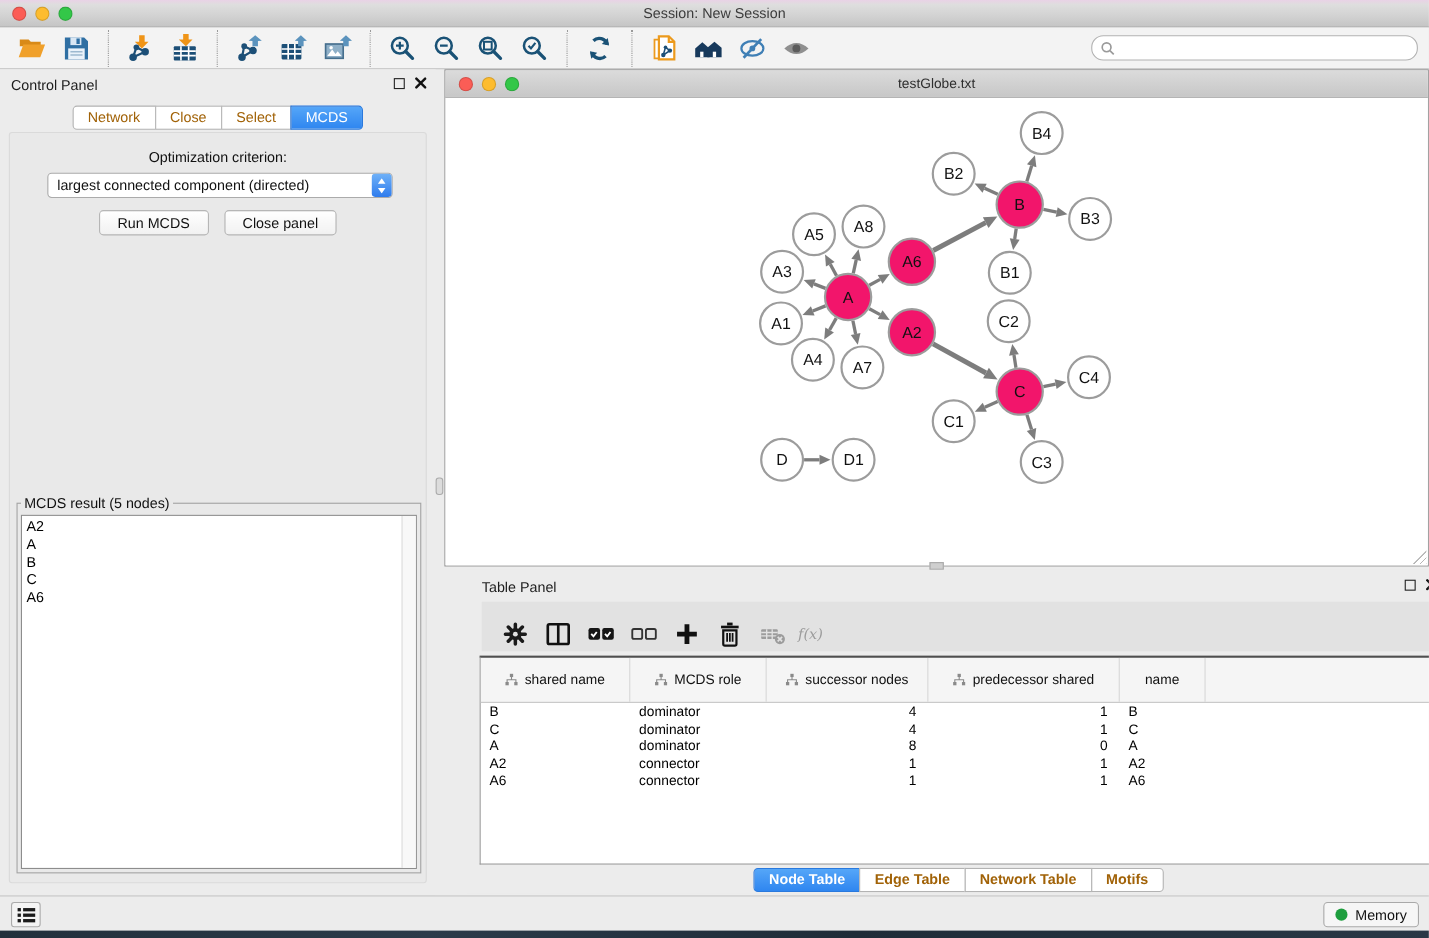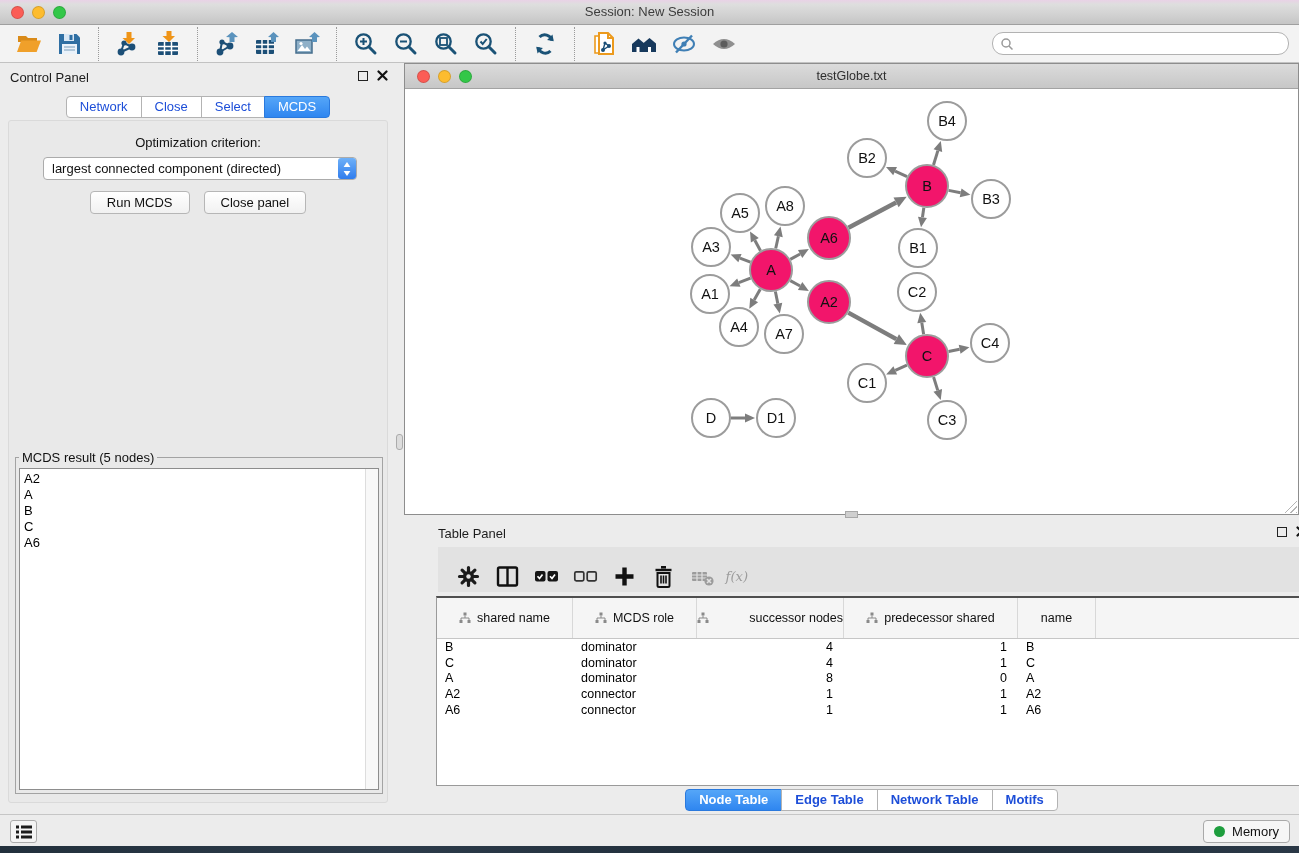--- a/index.html
+++ b/index.html
@@ -32,21 +32,21 @@
 
   
   .control-panel{position:absolute;left:0;top:63px;width:396px;height:751px;background:#ececec;}
   .cp-head{position:relative;height:28px;}
   .cp-title{position:absolute;left:10px;top:7px;font-size:13px;color:#1d1d1d;}
   .panel-icons{position:absolute;right:8px;top:7px;display:flex;gap:9px;align-items:center;}
   .float-icon{width:10px;height:10px;border:1.6px solid #222;display:inline-block;}
   .close-x{width:11px;height:11px;display:inline-block;}
   .seg-tabs{position:absolute;left:0;right:0;top:33px;display:flex;justify-content:center;}
   .seg-tab{height:22px;line-height:20px;padding:0 13px;background:#fff;border:1px solid #b3b3b3;
-    font-size:13px;color:#1d4ed8;cursor:pointer;margin-left:-1px;}
+    font-size:13px;color:#a16207;cursor:pointer;margin-left:-1px;}
   .seg-tab:first-child{border-radius:4px 0 0 4px;margin-left:0;}
   .seg-tab:last-child{border-radius:0 4px 4px 0;}
   .seg-tab.active{background:linear-gradient(180deg,var(--accent-hi),var(--accent));color:#fff;border-color:#2a79dd;}
   .cp-body{position:absolute;left:8px;right:8px;top:57px;height:683px;background:#e9e9e9;
     border:1px solid #dadada;border-radius:3px;}
   .opt-label{position:absolute;left:0;right:0;top:14px;text-align:center;font-size:13px;color:#111;}
   .dropdown{position:absolute;left:34px;top:36px;width:314px;height:23px;background:#fff;border:1px solid #ababab;
     border-radius:4px;display:flex;align-items:center;cursor:pointer;}
   .dropdown .dd-text{flex:1;padding-left:8px;font-size:13px;color:#111;white-space:nowrap;overflow:hidden;}
   .dd-spin{width:18px;height:21px;margin-right:0px;border-radius:3px;background:linear-gradient(180deg,#6fb1f8,#2f7ced);
@@ -589,21 +589,21 @@
         </div>
         <div class="th" style="width: 124px;">
           <svg width="12" height="12" viewBox="0 0 12 12">
             <rect x="4.5" y="0.5" width="3" height="3" fill="#8a8a8a"></rect>
             <rect x="0.5" y="8" width="3" height="3" fill="#8a8a8a"></rect>
             <rect x="8.5" y="8" width="3" height="3" fill="#8a8a8a"></rect>
             <path d="M6 3.5V6M2 8V6h8v2" stroke="#8a8a8a" fill="none"></path>
           </svg>
           <span>MCDS role</span>
         </div>
-        <div class="th" style="width: 147px; justify-content: space-between;">
+        <div class="th" style="width: 147px;">
           <svg width="12" height="12" viewBox="0 0 12 12">
             <rect x="4.5" y="0.5" width="3" height="3" fill="#8a8a8a"></rect>
             <rect x="0.5" y="8" width="3" height="3" fill="#8a8a8a"></rect>
             <rect x="8.5" y="8" width="3" height="3" fill="#8a8a8a"></rect>
             <path d="M6 3.5V6M2 8V6h8v2" stroke="#8a8a8a" fill="none"></path>
           </svg>
           <span>successor nodes</span>
         </div>
         <div class="th" style="width: 174px;">
           <svg width="12" height="12" viewBox="0 0 12 12">

